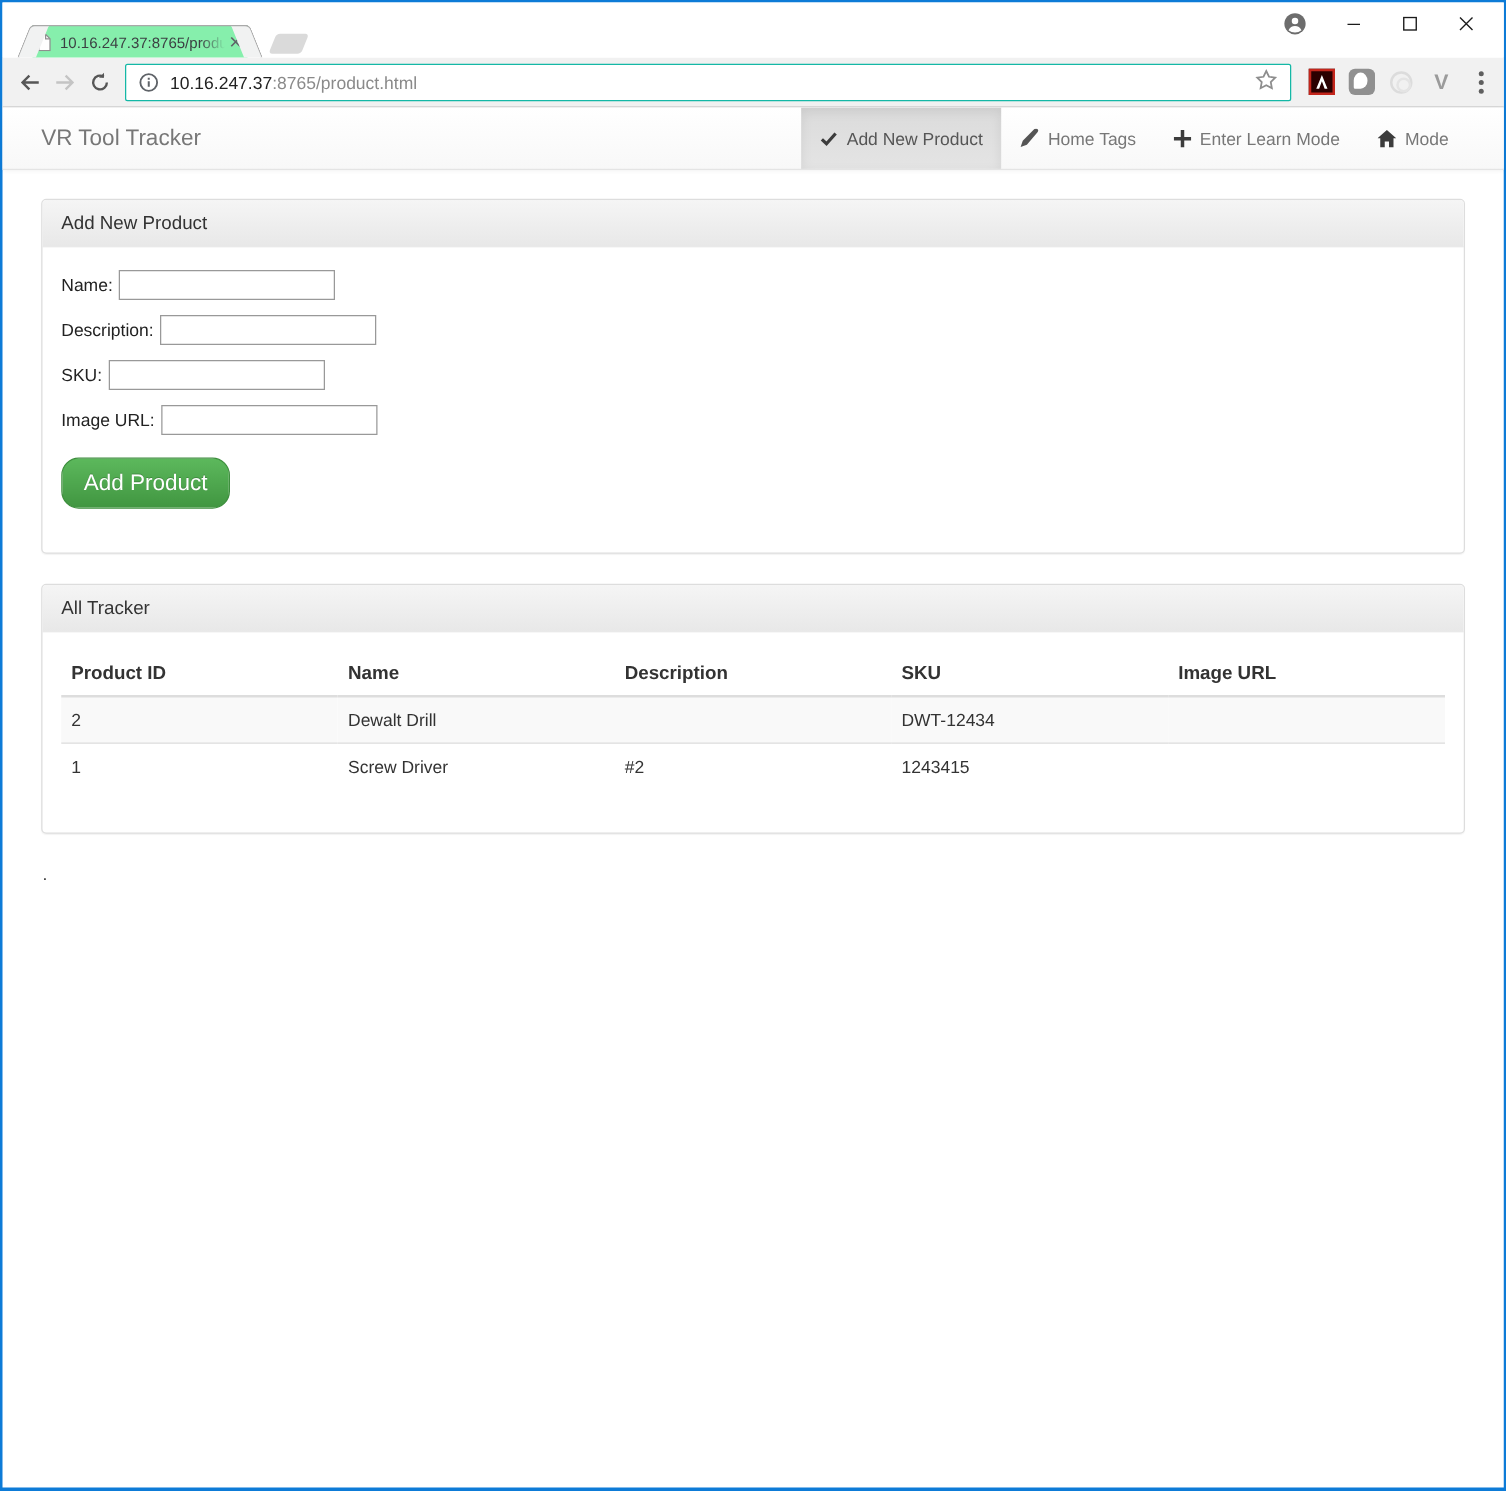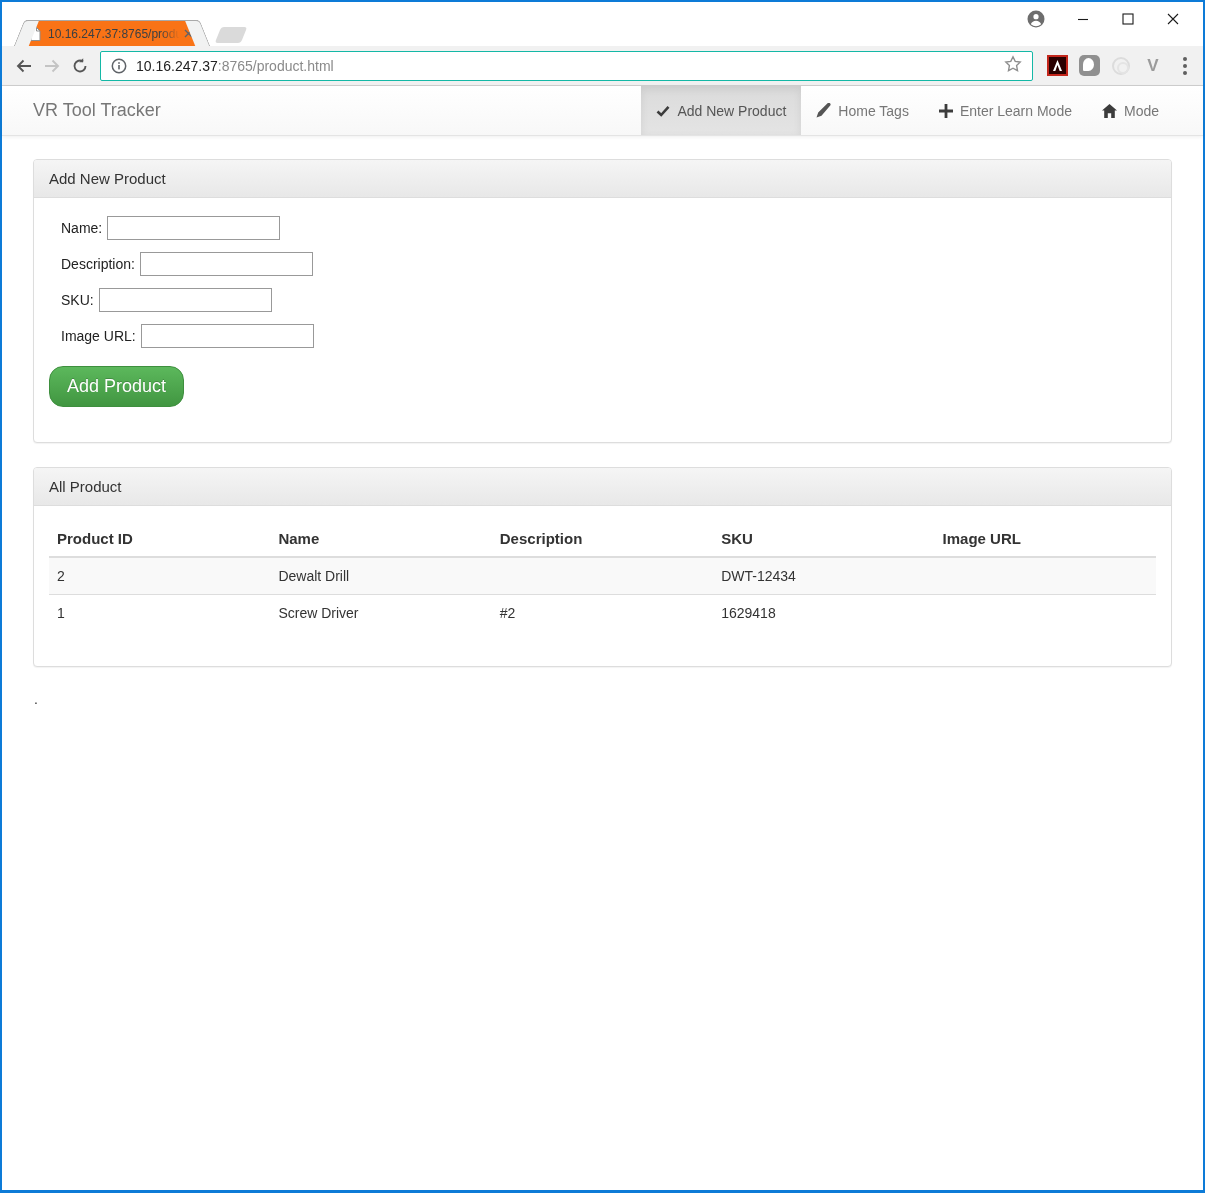--- a/index.html
+++ b/index.html
@@ -5,21 +5,21 @@
   * { box-sizing: border-box; }
   html, body { margin: 0; padding: 0; width: 1205px; height: 1193px; overflow: hidden;
     font-family: "Liberation Sans", sans-serif; background: #fff; }
 
   .window { width: 1205px; height: 1193px; border: 2px solid #0d7bd7; border-bottom-width: 3px;
     background: #fff; position: relative; }
 
   
   .titlebar { height: 44px; background: #fff; position: relative; }
   .tab { position: absolute; left: 24px; top: 18px; width: 172px; height: 26px;
-    background: #f97316; border-top: 1px solid #a9a9a9; display: flex; align-items: center;
+    background: #86efac; border-top: 1px solid #a9a9a9; display: flex; align-items: center;
     padding: 0 2px 0 4px; font-size: 12px; color: #3c4043; z-index: 2; }
   .tab::before { content: ""; position: absolute; left: -7px; top: -1px; bottom: 0; width: 14px;
     background: #f1f2f2; border-left: 1px solid #a9a9a9; border-top: 1px solid #a9a9a9;
     transform: skewX(-22deg); border-top-left-radius: 4px; }
   .tab::after { content: ""; position: absolute; right: -7px; top: -1px; bottom: 0; width: 14px;
     background: #f1f2f2; border-right: 1px solid #a9a9a9; border-top: 1px solid #a9a9a9;
     transform: skewX(22deg); border-top-right-radius: 4px; }
   .tab-title { flex: 1; white-space: nowrap; overflow: hidden; margin-left: 7px;
     -webkit-mask-image: linear-gradient(90deg, #000 85%, transparent); 
     mask-image: linear-gradient(90deg, #000 85%, transparent); }
@@ -70,21 +70,21 @@
 
   
   .container { margin: 23px 31px 0; }
   .panel { background: #fff; border: 1px solid #ddd; border-radius: 4px;
     box-shadow: 0 1px 1px rgba(0,0,0,.05); margin-bottom: 24px; }
   .panel-heading { padding: 10px 15px; font-size: 15px; color: #333;
     background: linear-gradient(to bottom, #f5f5f5 0%, #e8e8e8 100%);
     border-bottom: 1px solid #ddd; border-radius: 3px 3px 0 0; }
   .panel-body { padding: 15px; }
 
-  .form-row { margin: 3px 12px 12px; font-size: 14px; color: #222; display: flex; align-items: center; }
+  .form-row { margin: 3px 0 12px; font-size: 14px; color: #222; display: flex; align-items: center; }
   .form-row input { width: 173px; height: 24px; border: 1px solid #999; background: #fff;
     margin-left: 5px; font-size: 14px; padding: 1px 4px; font-family: "Liberation Sans", sans-serif; }
   .btn-success { display: inline-block; margin: 6px 0 20px; padding: 9px 17px; font-size: 18px;
     color: #fff; background: linear-gradient(to bottom, #5cb85c 0%, #419641 100%);
     border: 1px solid #3e8f3e; border-radius: 14px; cursor: pointer;
     font-family: "Liberation Sans", sans-serif; text-shadow: 0 -1px 0 rgba(0,0,0,.2); }
 
   table.products { width: 100%; border-collapse: collapse; margin-bottom: 20px; }
   table.products th { text-align: left; font-size: 15px; font-weight: bold; color: #333;
     padding: 9px 8px; border-bottom: 2px solid #ddd; width: 20%; }
@@ -238,21 +238,21 @@
         </div>
         <div class="form-row">
           <span>Image URL:</span>
           <input type="text" value="" style="">
         </div>
         <button class="btn-success">Add Product</button>
       </div>
     </div>
 
     <div class="panel">
-      <div class="panel-heading">All Product</div>
+      <div class="panel-heading">All Tracker</div>
       <div class="panel-body">
         <table class="products">
           <thead>
             <tr>
               <th>Product ID</th>
               <th>Name</th>
               <th>Description</th>
               <th>SKU</th>
               <th>Image URL</th>
             </tr>
@@ -262,21 +262,21 @@
               <td>2</td>
               <td>Dewalt Drill</td>
               <td></td>
               <td>DWT-12434</td>
               <td></td>
             </tr>
             <tr>
               <td>1</td>
               <td>Screw Driver</td>
               <td>#2</td>
-              <td>1629418</td>
+              <td>1243415</td>
               <td></td>
             </tr>
           </tbody>
         </table>
       </div>
     </div>
 
     <div class="footer-dot">.</div>
   </div>
 

